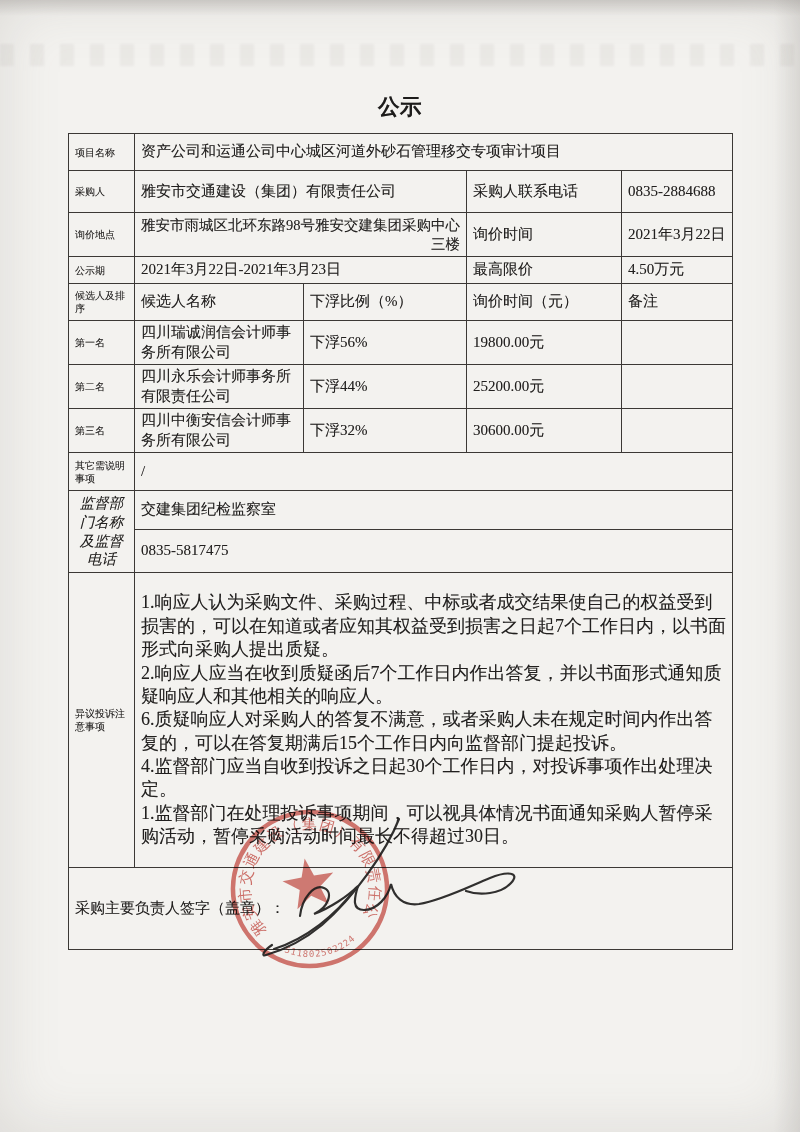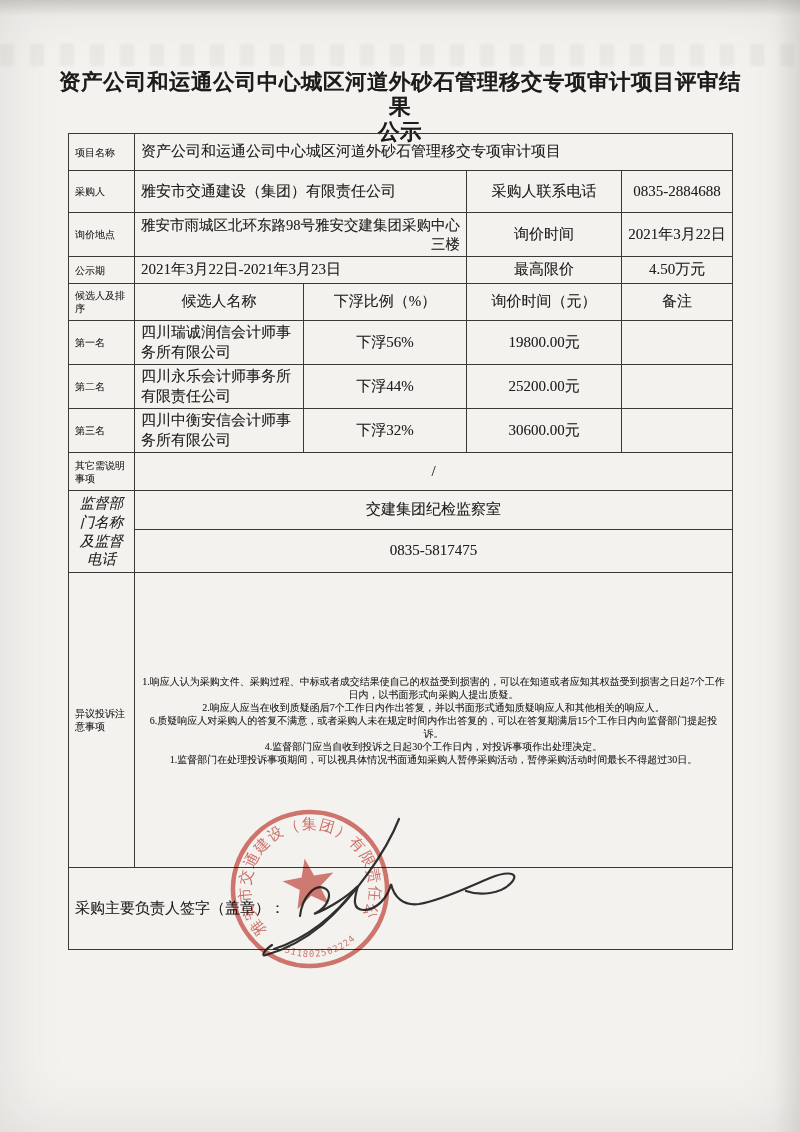--- a/index.html
+++ b/index.html
@@ -44,26 +44,26 @@
   }
   table.notice td{
     border:1.6px solid #3b3835;
     padding:2px 6px;vertical-align:middle;
     line-height:1.3;
     text-shadow:0 0 .4px rgba(0,0,0,.3);
     overflow:hidden;
   }
   td.lab{font-size:10px;padding:2px 3px;text-align:left;}
   td.lab-c{font-size:14.5px;padding:2px 3px;text-align:center;font-style:italic;}
-  td.c{text-align:center;}
+  td.c{text-align:left;}
   td.val{text-align:left;}
   td.wrapval{text-align:right;font-size:14.5px;padding:2px 0 2px 6px;}
   td.obj{
-    vertical-align:top;text-align:center;
-    font-size:10px;line-height:21.5px;
+    vertical-align:top;text-align:left;
+    font-size:18px;line-height:21.5px;
     padding:72px 10px 14px 12px;
   }
   td.sigrow{padding:2px 6px;}
   .sig-label{font-size:15px;}
   
   svg.seal-svg{
     position:absolute;left:222px;top:801px;width:176px;height:176px;
     transform:rotate(-10deg);
     mix-blend-mode:multiply;opacity:.88;
     pointer-events:none;
@@ -75,21 +75,21 @@
 </style>
 </head>
 <body>
 
 <div class="scan-top"></div>
 <div class="scan-band"></div>
 <div class="scan-right"></div>
 <div class="scan-vignette"></div>
 
 <div class="doc-title">
-  <span>资产公司和运通公司中心城区河道外砂石管理移交专项审计项目评审结果</span><br>
+  <br>
   <span>公示</span>
 </div>
 
 <table class="notice">
   <colgroup>
     <col style="width:66px">
       <col style="width:169px">
       <col style="width:163px">
       <col style="width:155px">
       <col style="width:111px">

